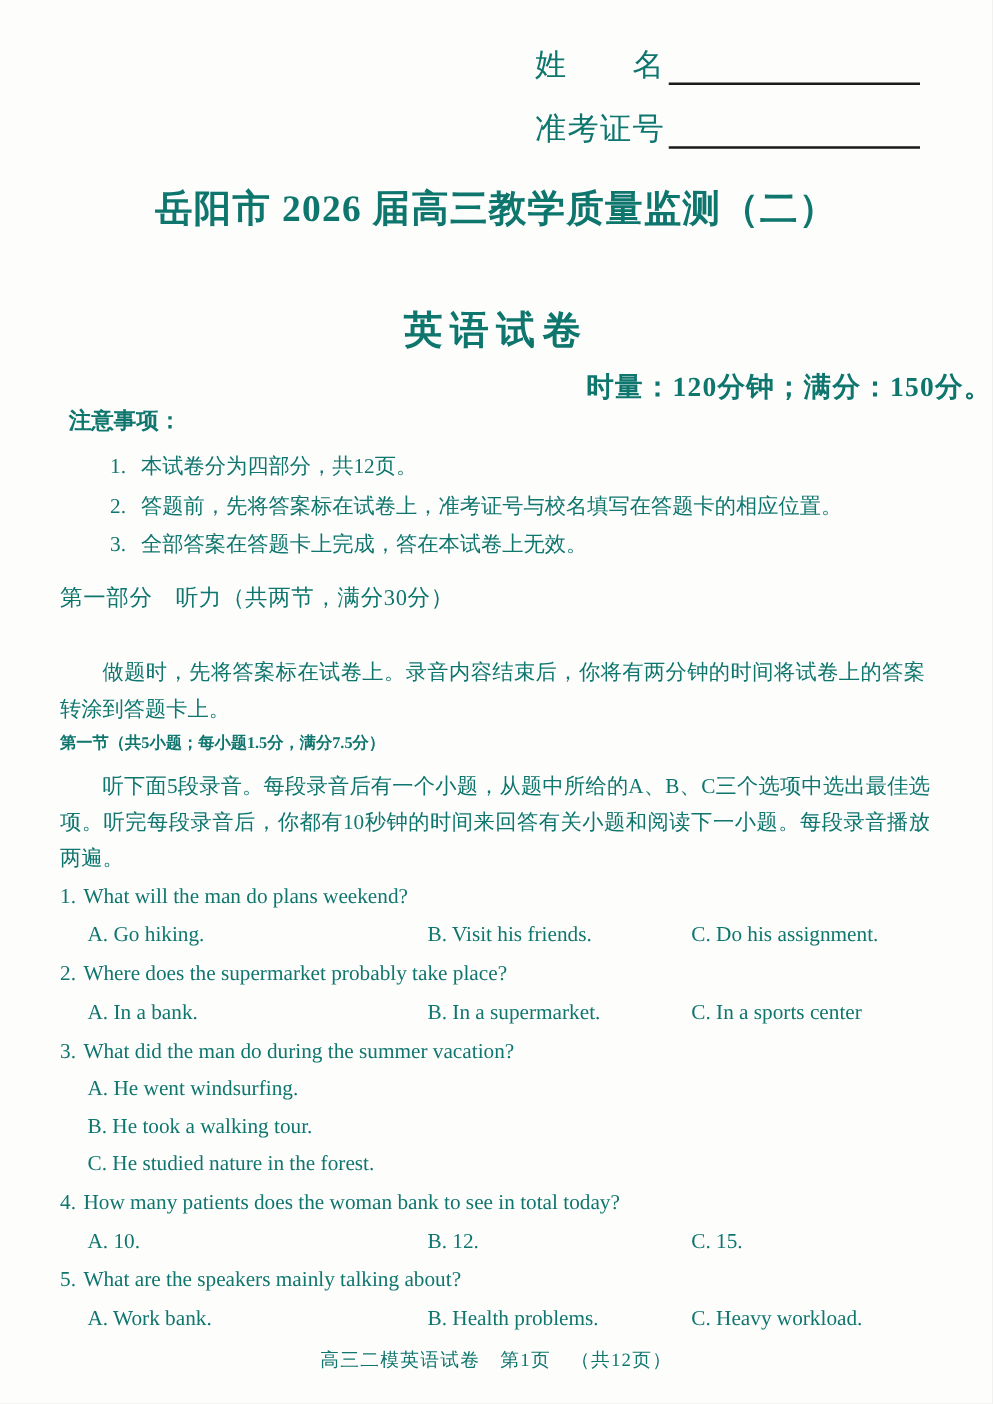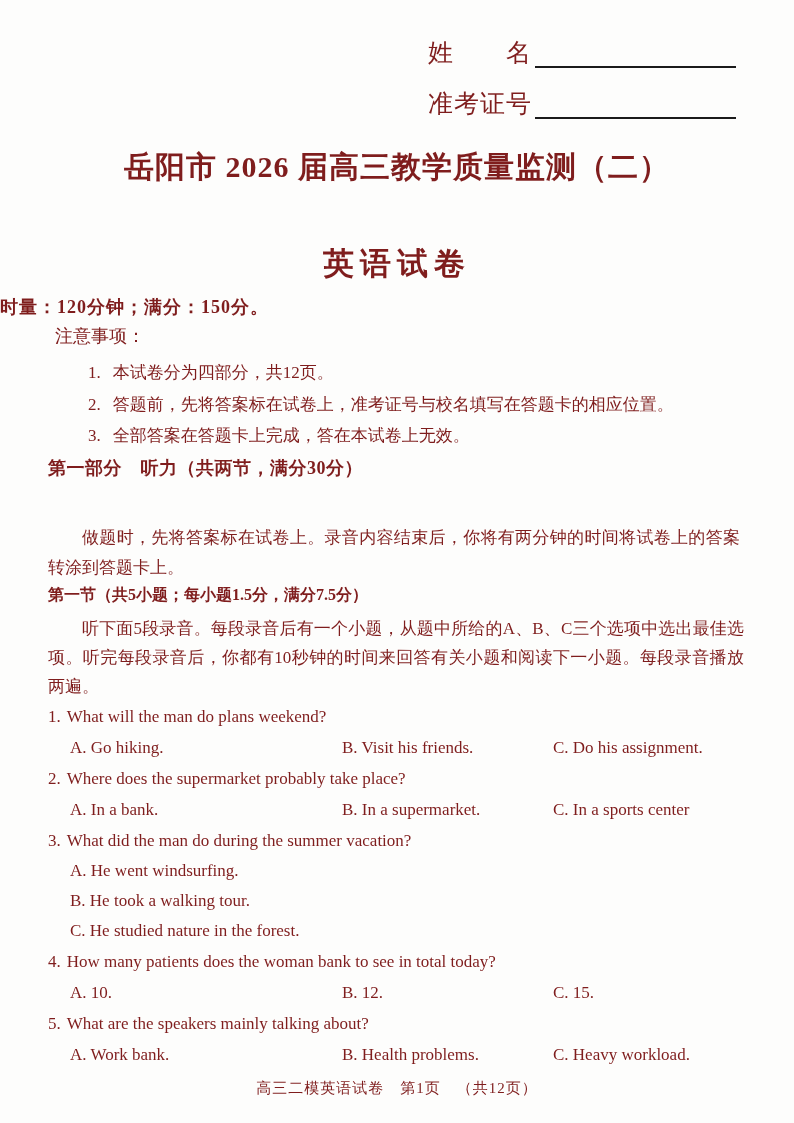--- a/index.html
+++ b/index.html
@@ -3,21 +3,21 @@
 <meta charset="utf-8">
 <style>
   * { margin: 0; padding: 0; box-sizing: border-box; }
   html, body { background: #e8e8e8; }
   .page {
     position: relative;
     width: 794px;
     height: 1123px;
     margin: 0 auto;
     background: #fdfdfc;
-    color: #7f1d1d;
+    color: #0f766e;
     font-family: "Liberation Serif", "DejaVu Serif", serif;
     overflow: hidden;
   }
 
   
   .header-fields {
     position: absolute;
     left: 428px;
     top: 28px;
     width: 308px;
@@ -60,67 +60,67 @@
     font-size: 31px;
     font-weight: bold;
     letter-spacing: 6px;
     margin-top: 29px;
   }
   .doc-meta {
     position: absolute;
     top: 295px;
     left: 0;
     width: 100%;
-    text-align: left;
-    font-size: 18px;
+    text-align: right;
+    font-size: 22px;
     font-weight: bold;
     letter-spacing: 1px;
   }
 
   .notice {
     position: absolute;
     left: 55px;
     top: 324px;
     right: 56px;
   }
   .notice-heading {
     font-size: 18px;
-    font-weight: normal;
+    font-weight: bold;
   }
   .notice-items { margin-top: 9px; padding-left: 33px; }
   .notice-item {
     font-size: 17px;
     line-height: 31.5px;
     white-space: nowrap;
   }
   .notice-item .num { margin-right: 12px; }
 
   .part-heading {
     position: absolute;
     left: 48px;
-    top: 456px;
+    top: 466px;
     font-size: 18px;
-    font-weight: bold;
+    font-weight: normal;
     letter-spacing: 0.5px;
   }
   .part-intro {
     position: absolute;
     left: 48px;
     right: 54px;
     top: 523px;
     font-size: 17px;
     line-height: 30px;
     text-indent: 2em;
     text-align: justify;
   }
   .sec-heading {
     position: absolute;
     left: 48px;
     top: 585px;
-    font-size: 16px;
+    font-size: 13px;
     font-weight: bold;
   }
   .sec-intro {
     position: absolute;
     left: 48px;
     right: 50px;
     top: 614px;
     font-size: 17px;
     line-height: 29px;
     text-indent: 2em;

